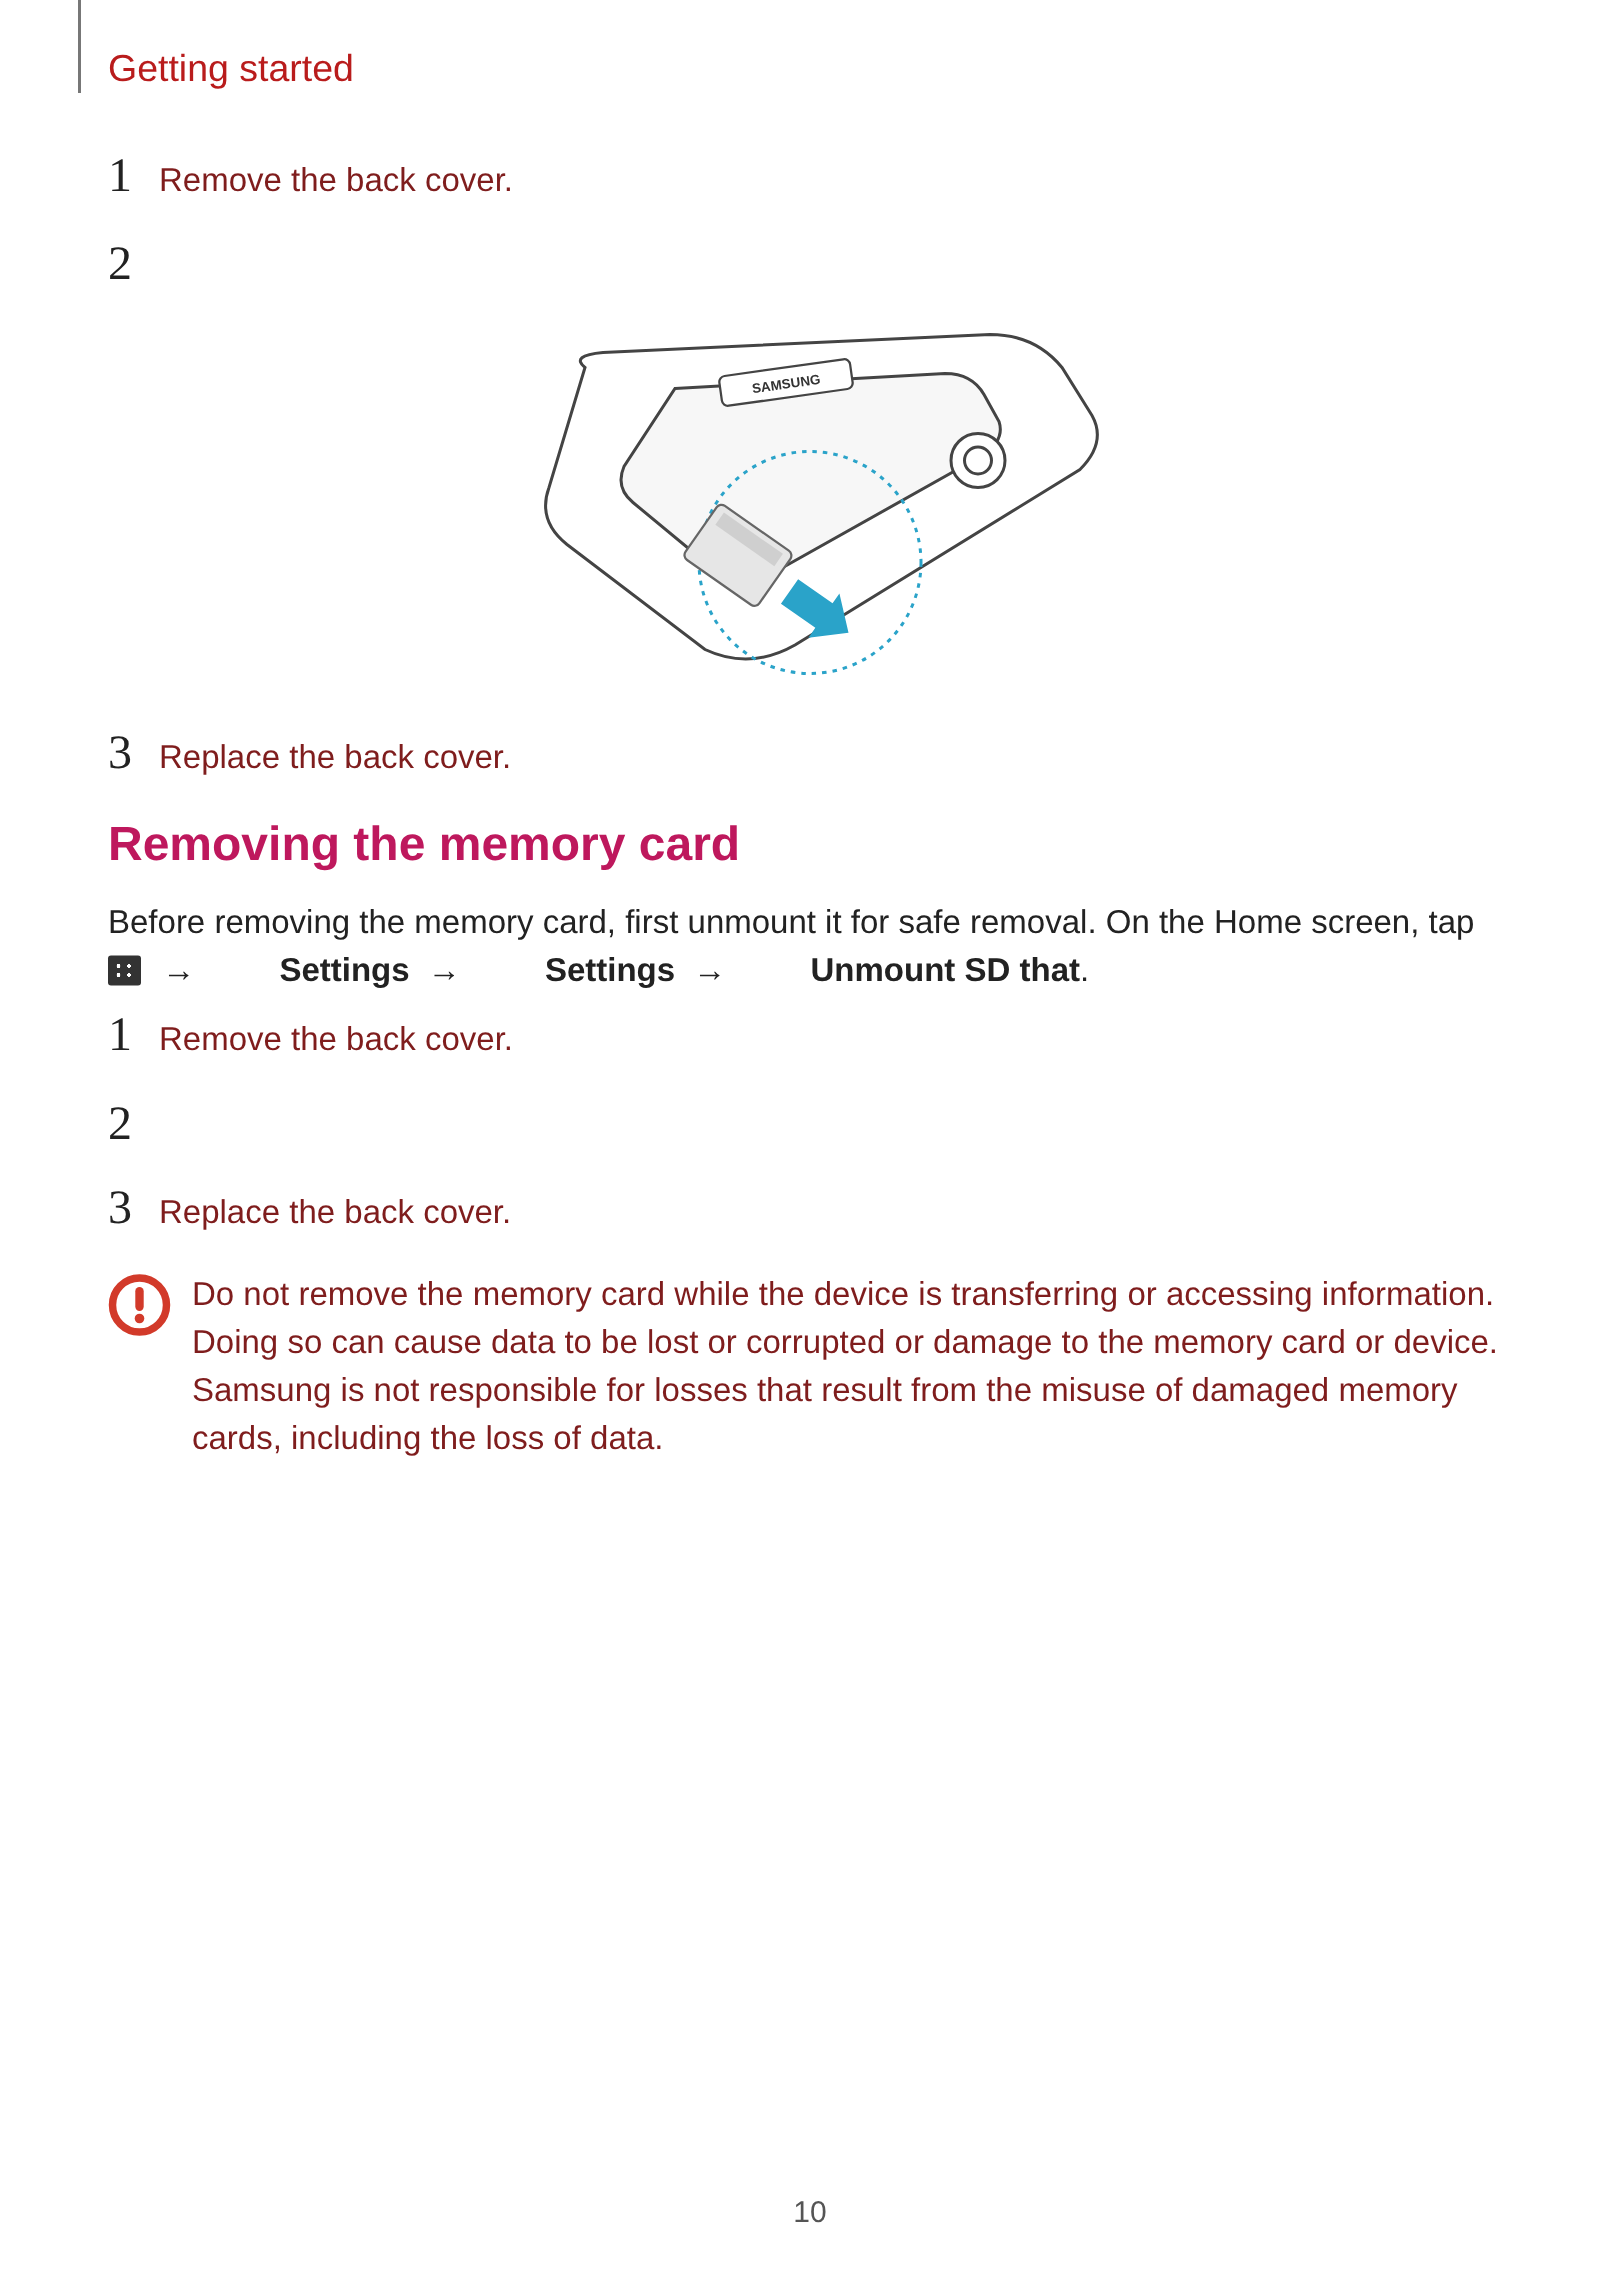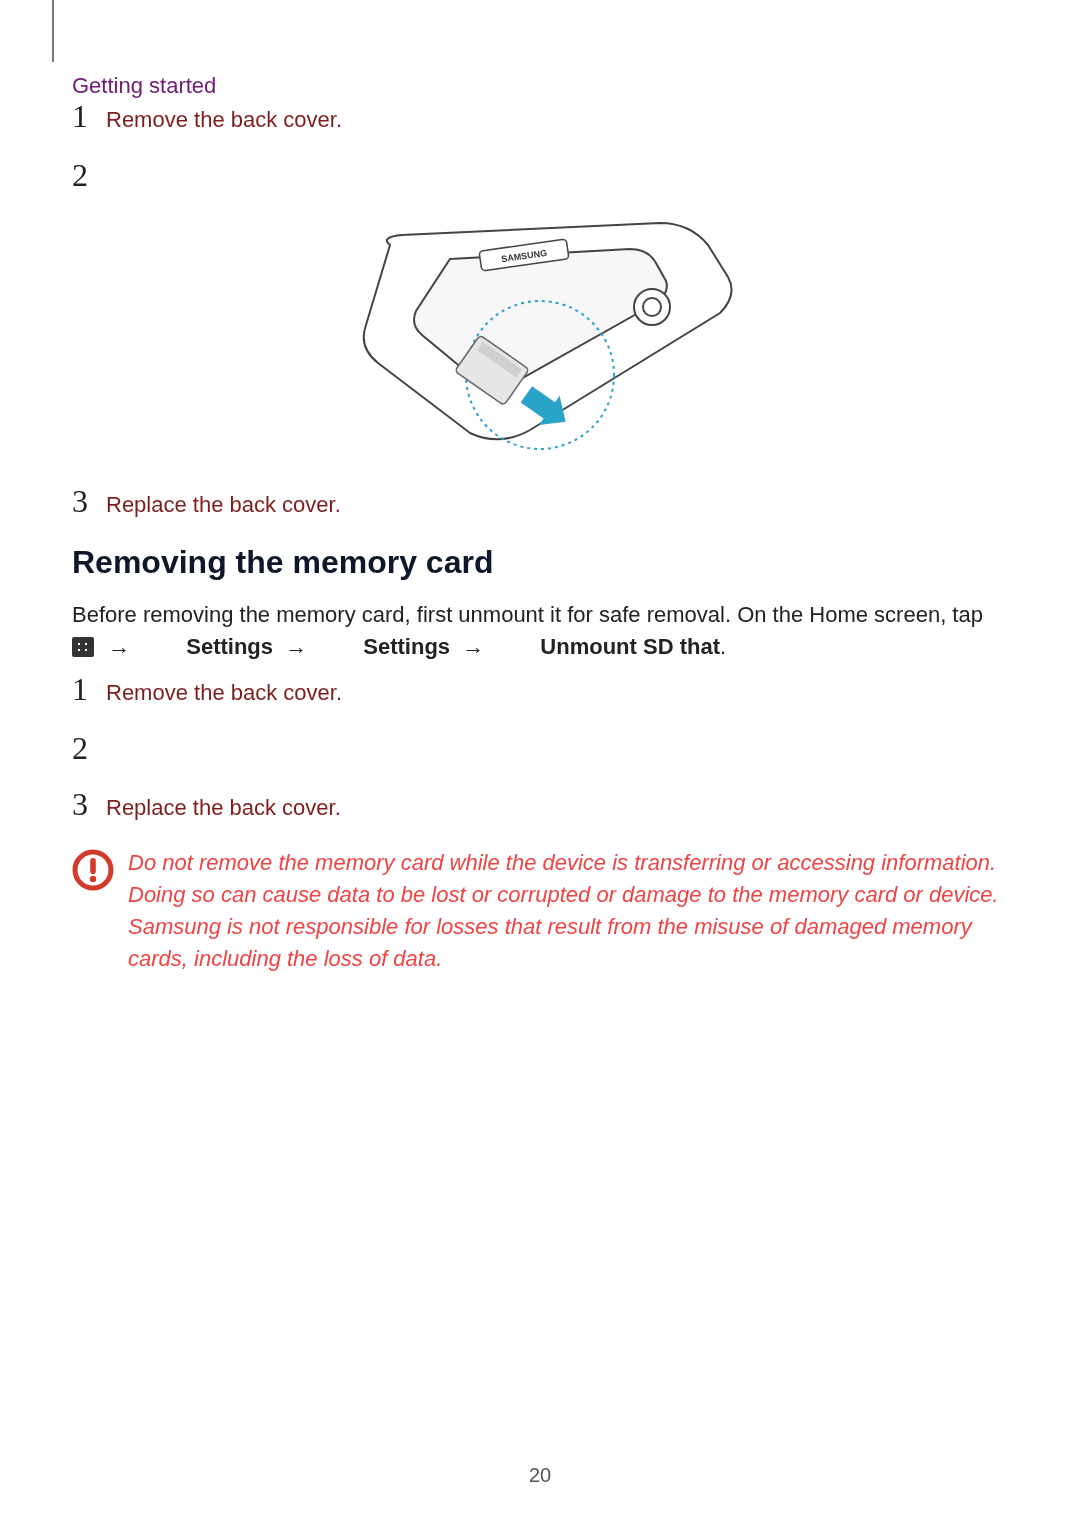--- a/index.html
+++ b/index.html
@@ -1,47 +1,47 @@
 <!DOCTYPE html>
 <html><head>
 <meta charset="utf-8">
 <style>
   * { box-sizing: border-box; margin: 0; padding: 0; }
   html, body { width: 1080px; height: 1527px; background: #fff; font-family: Arial, Helvetica, sans-serif; color: #222; }
   .page { position: relative; width: 1080px; height: 1527px; padding: 28px 70px 0 70px; }
   .header-mark { position: absolute; left: 52px; top: 0; width: 2px; height: 62px; background: #777; }
-  .header-title { position: absolute; left: 72px; top: 32px; font-size: 22px; color: #701a75; margin-top: 41px; }
+  .header-title { position: absolute; left: 72px; top: 32px; font-size: 25px; color: #b91c1c; }
   .steps-top { position: absolute; left: 72px; top: 100px; width: 936px; }
   .step-row { display: flex; align-items: baseline; margin-bottom: 24px; }
   .step-num { font-family: Georgia, 'Times New Roman', serif; font-size: 32px; font-weight: 400; color: #222; width: 34px; flex: 0 0 34px; line-height: 1; }
   .step-text { font-size: 22px; color: #7f1d1d; line-height: 30px; padding-top: 4px; }
   .illus-wrap { width: 100%; display: flex; justify-content: center; margin: 18px 0 30px 0; }
   .illus { width: 420px; height: 240px; }
-  .section-title { font-size: 32px; color: #0f172a; font-weight: 700; margin: 22px 0 18px 0; }
+  .section-title { font-size: 32px; color: #be185d; font-weight: 700; margin: 22px 0 18px 0; }
   .body-text { font-size: 22px; line-height: 32px; color: #222; margin-bottom: 10px; }
   .apps-icon { display: inline-block; width: 22px; height: 20px; vertical-align: -3px; margin-right: 2px; }
   .apps-icon span { display:inline-block; width:22px; height:20px; background:#333; position:relative; border-radius:2px; }
   .apps-icon span::before { content:""; position:absolute; inset:3px; background:
     radial-gradient(circle at 4px 4px,#fff 1.2px,transparent 1.4px),
     radial-gradient(circle at 11px 4px,#fff 1.2px,transparent 1.4px),
     radial-gradient(circle at 18px 4px,#fff 1.2px,transparent 1.4px),
     radial-gradient(circle at 4px 10px,#fff 1.2px,transparent 1.4px),
     radial-gradient(circle at 11px 10px,#fff 1.2px,transparent 1.4px),
     radial-gradient(circle at 18px 10px,#fff 1.2px,transparent 1.4px),
     radial-gradient(circle at 4px 16px,#fff 1.2px,transparent 1.4px),
     radial-gradient(circle at 11px 16px,#fff 1.2px,transparent 1.4px),
     radial-gradient(circle at 18px 16px,#fff 1.2px,transparent 1.4px);
   }
   .arrow { display:inline-block; margin: 0 6px; font-size: 22px; }
   .bold { font-weight: 700; margin-left: 44px; }
   .steps-mid { margin-top: 6px; }
   .caution-row { display:flex; align-items:flex-start; margin-top: 16px; }
   .caution-icon { flex: 0 0 50px; margin-top: 2px; }
   .caution-icon svg { width: 42px; height: 42px; }
-  .caution-text { font-size: 22px; line-height: 32px; color: #ef4444; padding-left: 6px; font-style: italic; }
+  .caution-text { font-size: 22px; line-height: 32px; color: #7f1d1d; padding-left: 6px; }
   .page-number { position:absolute; left:0; right:0; bottom: 40px; text-align:center; font-size: 20px; color: #555; }
 </style>
 </head>
 <body>
 
 <div class="page">
   <div class="header-mark"></div>
   <div class="header-title">Getting started</div>
 
   <div class="steps-top">
@@ -120,14 +120,14 @@
           <circle cx="21" cy="21" r="18" fill="none" stroke="#d23a2a" stroke-width="5"></circle>
           <rect x="18.2" y="9" width="5.6" height="16" rx="2.8" fill="#d23a2a"></rect>
           <circle cx="21" cy="30" r="3.2" fill="#d23a2a"></circle>
         </svg>
       </div>
       <div class="caution-text">Do not remove the memory card while the device is transferring or accessing information. Doing so can cause data to be lost or corrupted or damage to the memory card or device. Samsung is not responsible for losses that result from the misuse of damaged memory cards, including the loss of data.</div>
     </div>
 
   </div>
 
-  <div class="page-number">20</div>
+  <div class="page-number">10</div>
 </div>
 
 </body></html>

